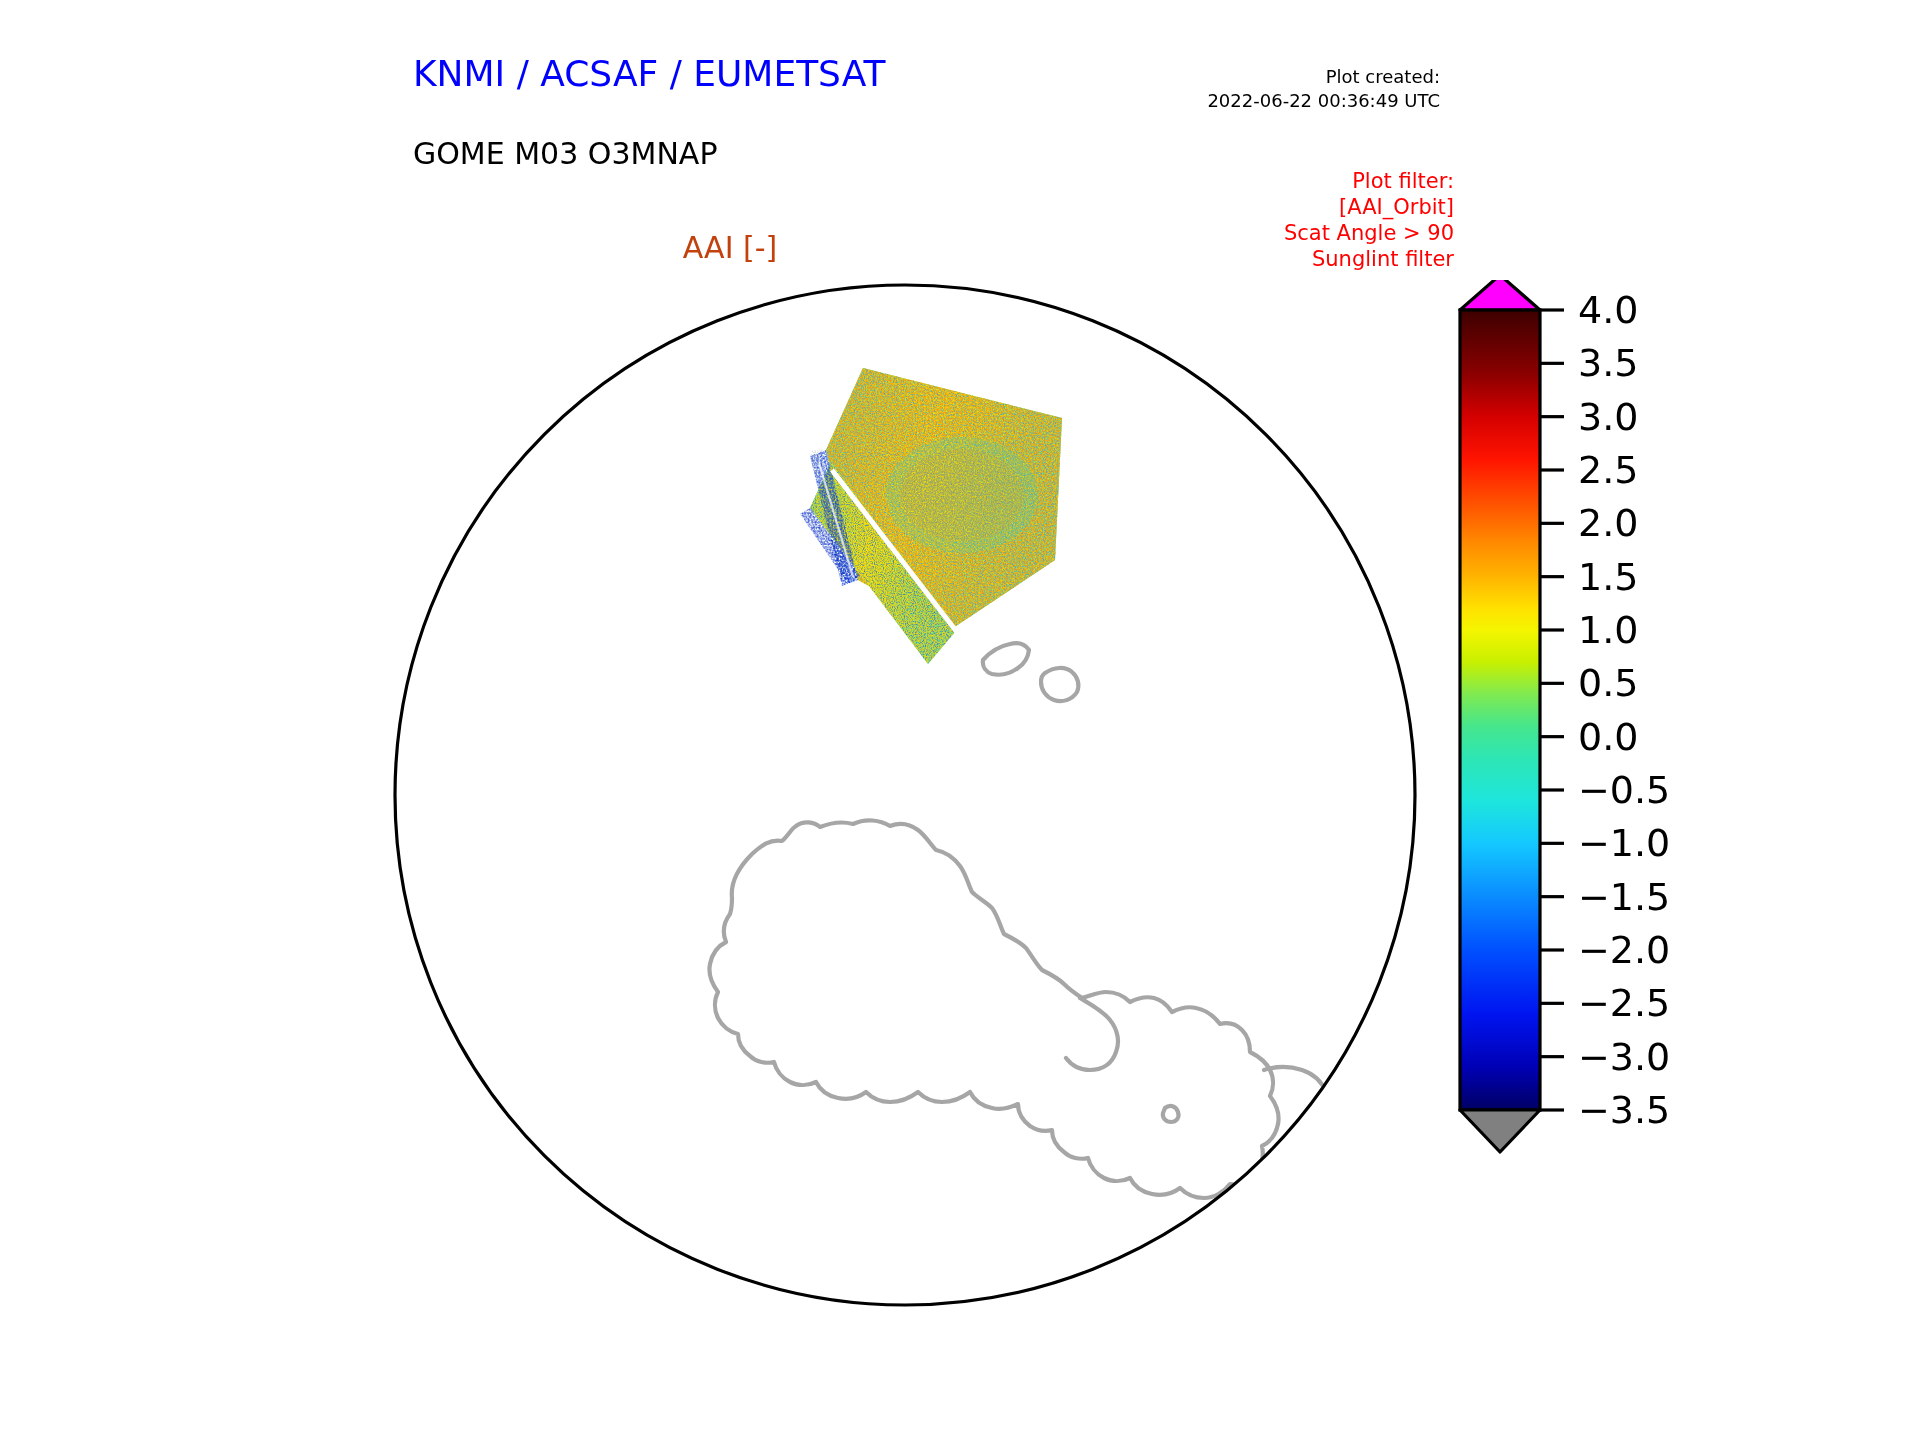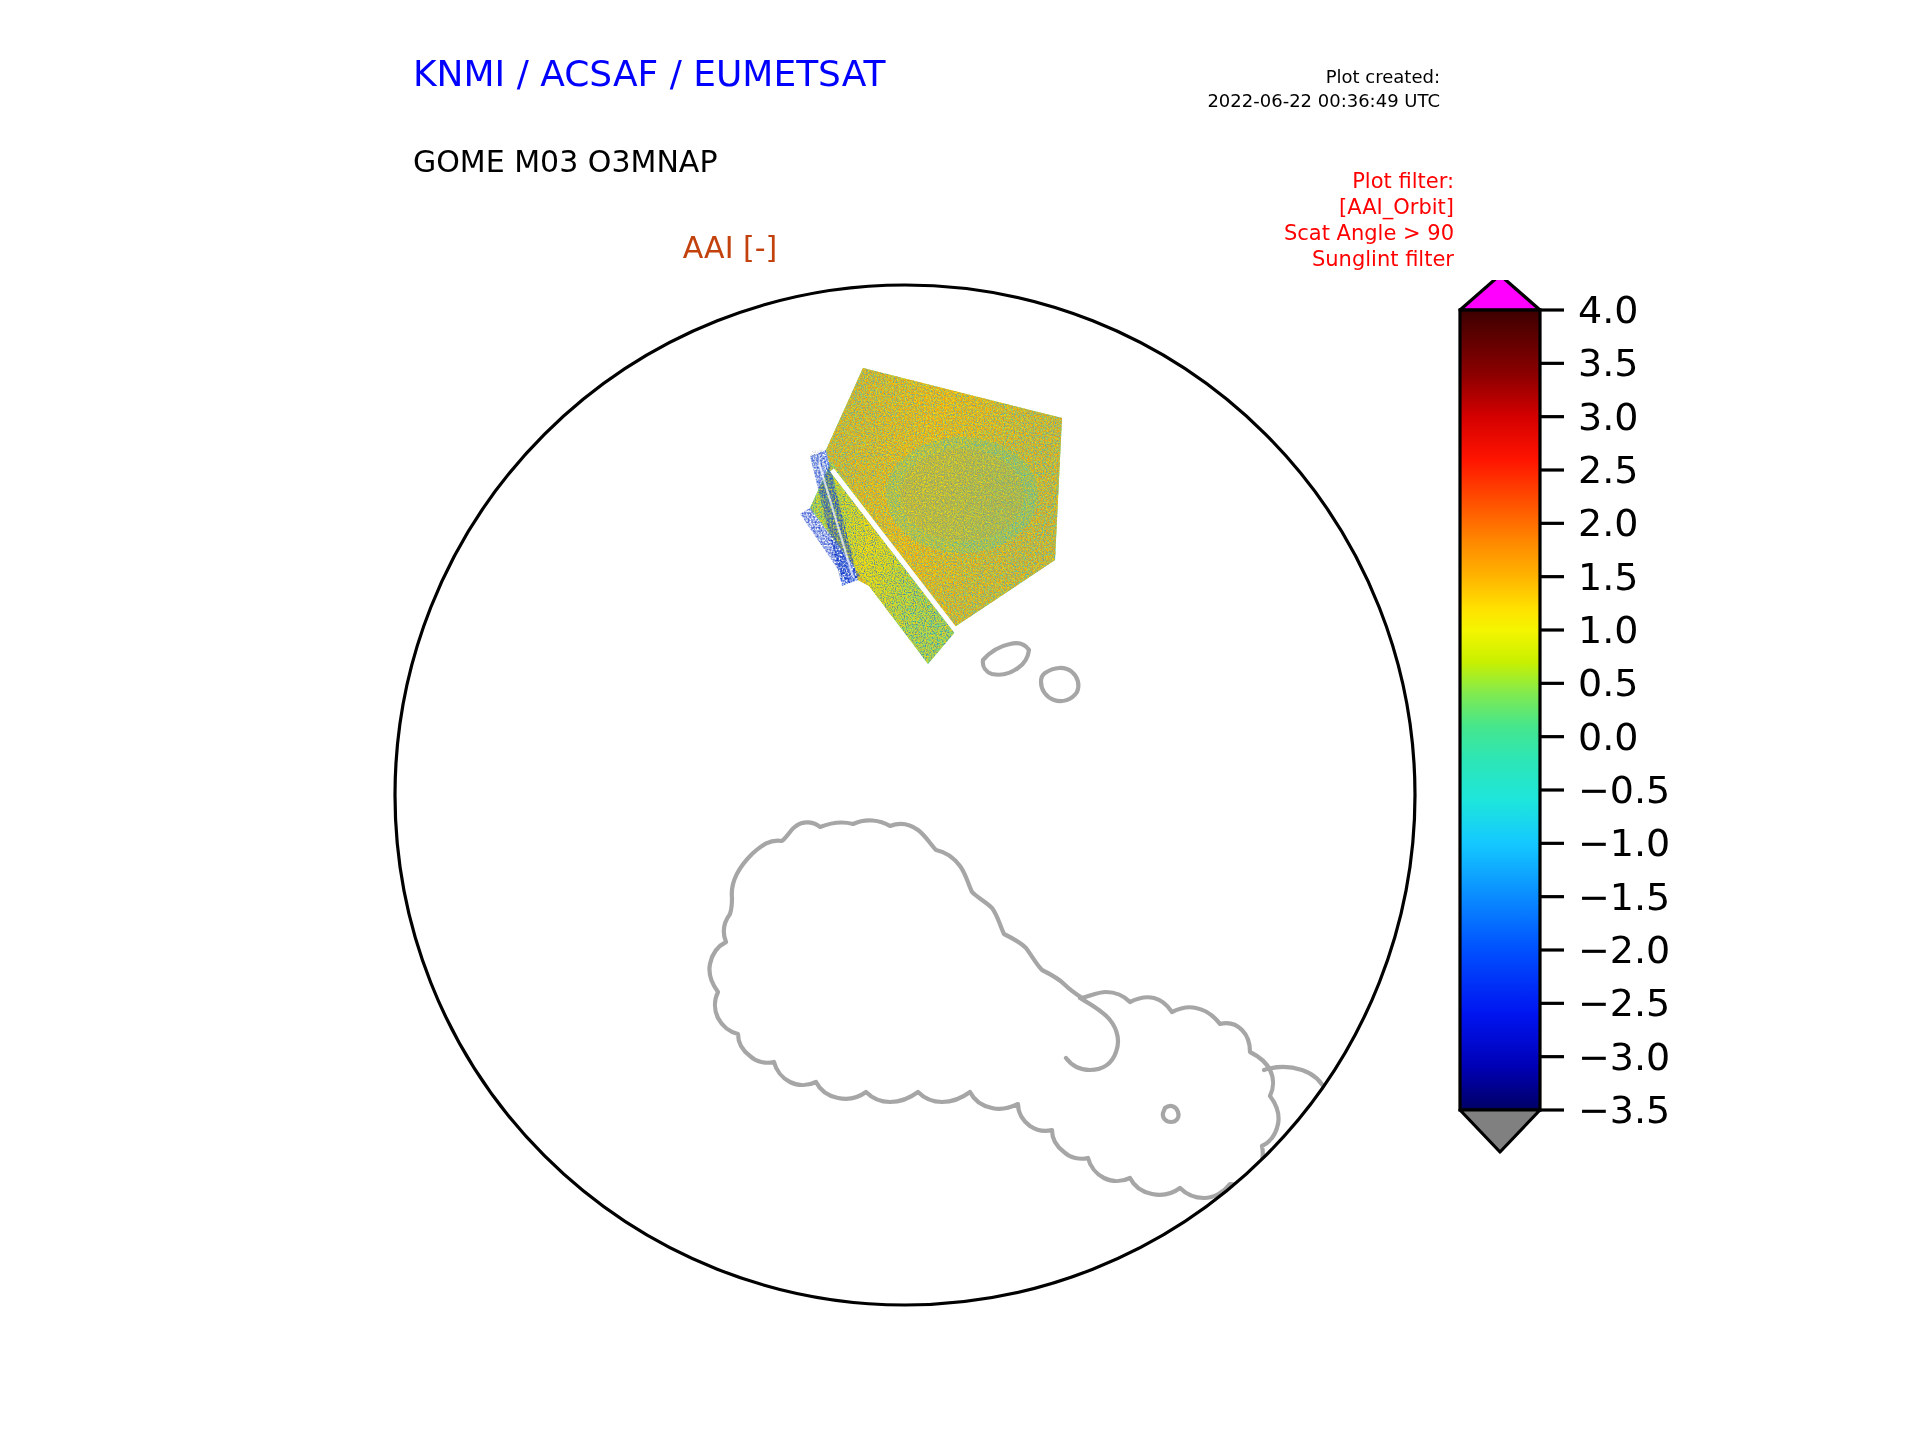--- a/index.html
+++ b/index.html
@@ -43,21 +43,21 @@
     font-size: 18px;
     line-height: 24px;
     color: #000000;
     white-space: nowrap;
     margin-top: 7px;
   }
 
   .product-block {
     position: absolute;
     left: 413px;
-    top: 140px;
+    top: 132px;
     font-size: 30px;
     line-height: 43px;
     color: #000000;
     white-space: nowrap;
   }
 
   .aai-title {
     position: absolute;
     left: 0;
     top: 230px;

